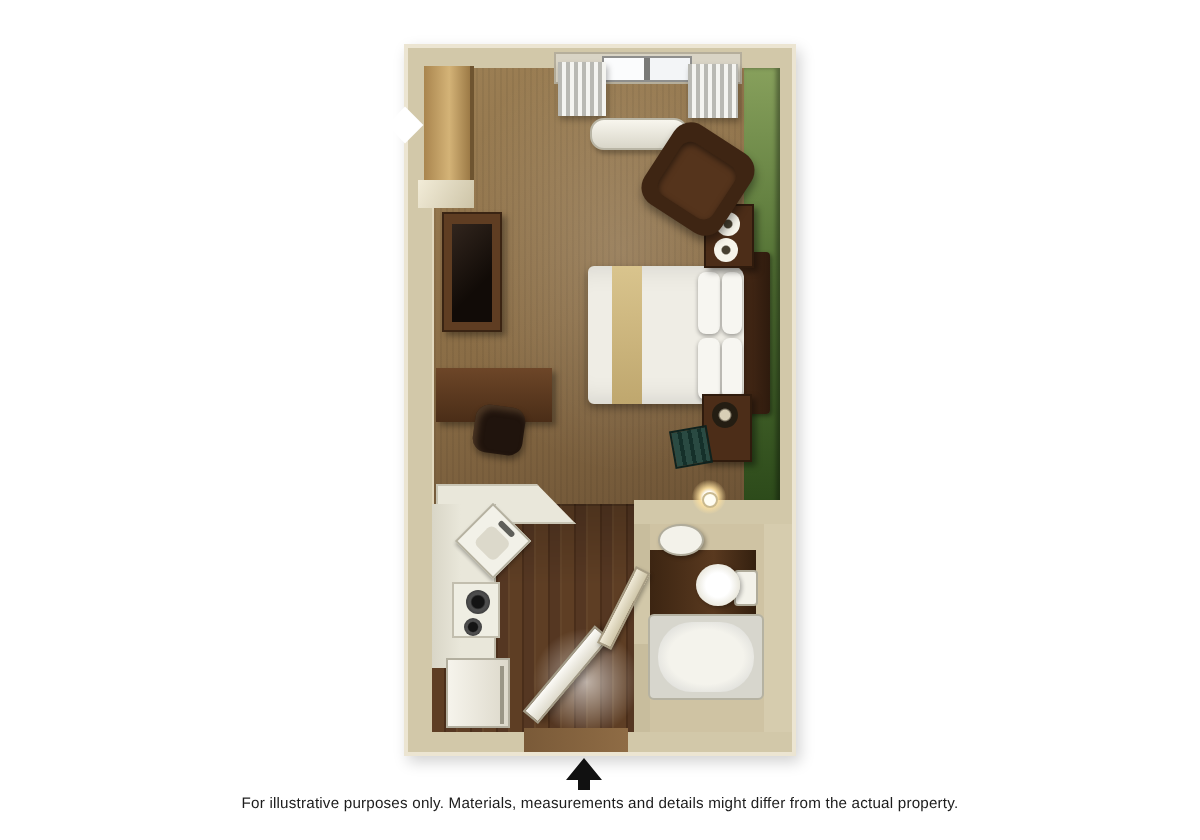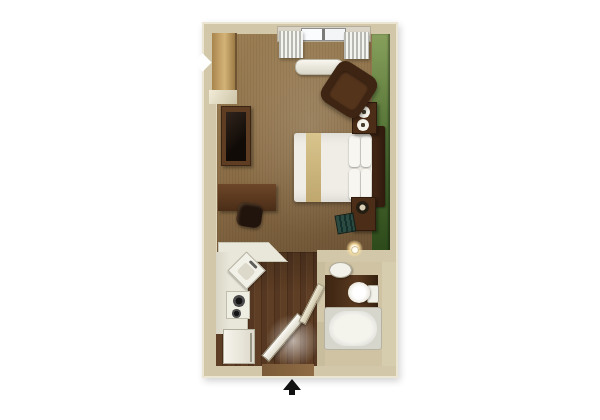--- a/index.html
+++ b/index.html
@@ -213,13 +213,14 @@
   <div class="toilet-tank"></div>
   <div class="toilet-bowl"></div>
   <div class="bathtub">
     <div class="bathtub-inner"></div>
   </div>
   <div class="bathroom-door"></div>
 
   <svg class="north-arrow" viewBox="0 0 18 16" xmlns="http://www.w3.org/2000/svg">
     <polygon points="9,0 18,11 12,11 12,16 6,16 6,11 0,11" fill="#111"></polygon>
   </svg>
+  <div class="disclaimer">For illustrative purposes only.  Materials, measurements and details might differ from the actual property.</div>
 </div>
 
 </body></html>

